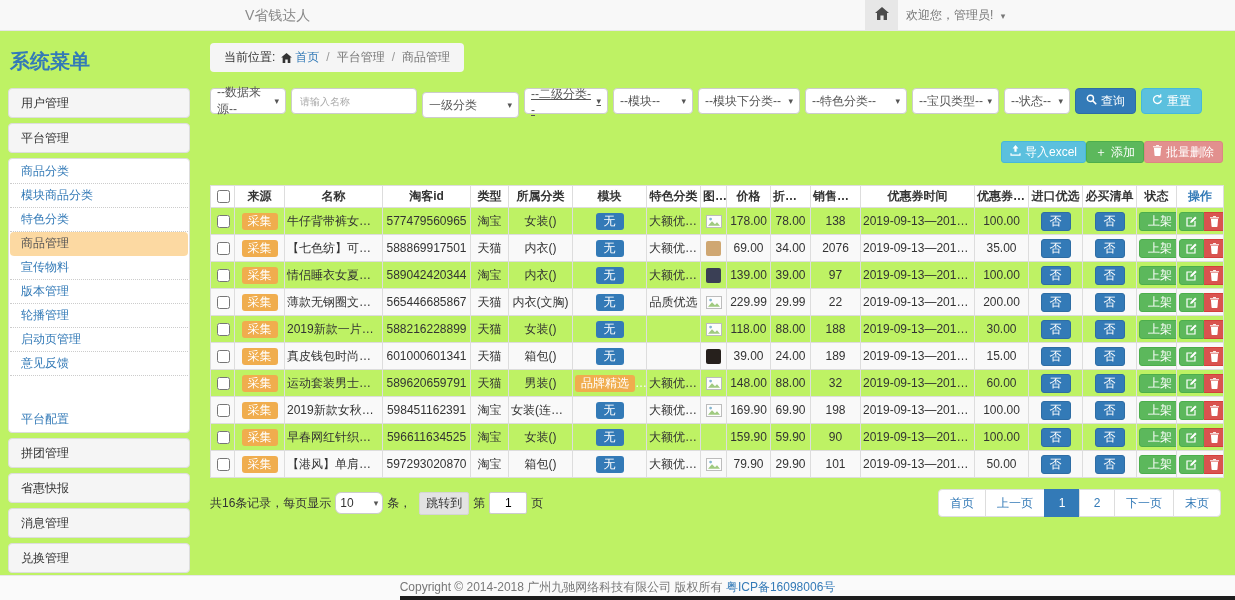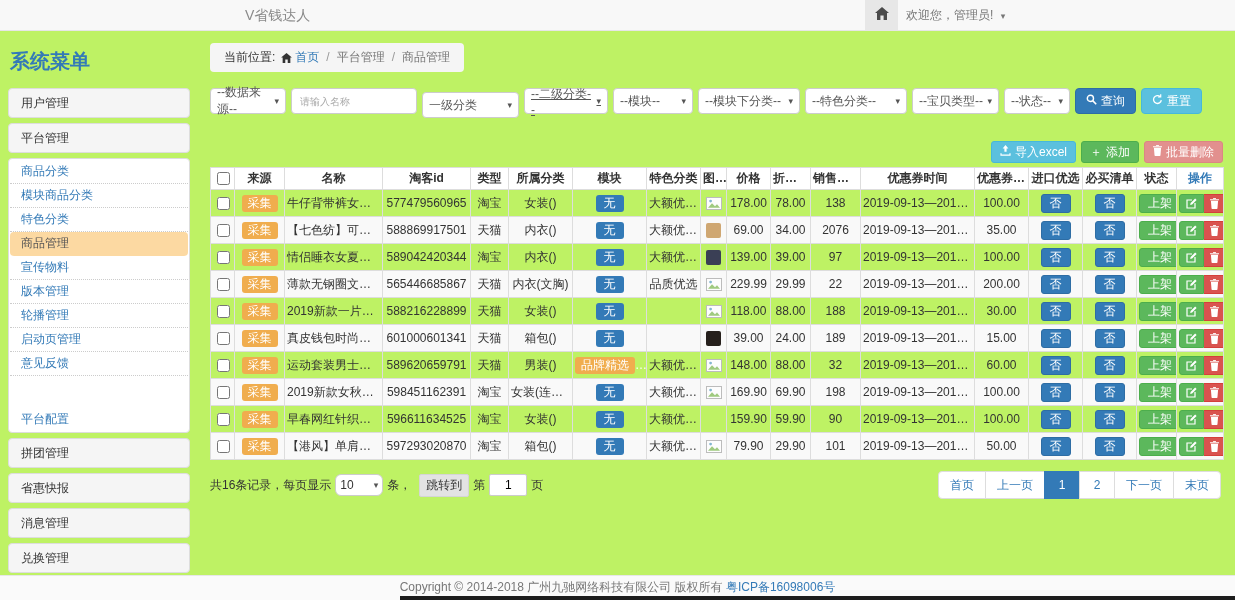--- a/index.html
+++ b/index.html
@@ -41,21 +41,21 @@
   .filter-row > :nth-child(4){width:70px;text-decoration:underline;}
   .filter-row > :nth-child(5){width:66px;}
   .filter-row > :nth-child(6){width:88px;}
   .filter-row > :nth-child(7){width:88px;}
   .filter-row > :nth-child(8){width:73px;}
   .filter-row > :nth-child(9){width:52px;}
   .fbtn{height:26px;border-radius:4px;color:#fff;border:1px solid transparent;display:inline-flex;align-items:center;gap:4px;padding:0 10px;font-size:12px;cursor:pointer;}
   .btn-query{background:#337ab7;border-color:#2e6da4;}
   .btn-reset{background:#5bc0de;border-color:#46b8da;}
 
-  .toolbar{display:flex;justify-content:flex-end;gap:5px;margin-top:23px;margin-bottom:4px;}
+  .toolbar{display:flex;justify-content:flex-end;margin-top:23px;margin-bottom:22px;}
   .tbtn{height:22px;border-radius:3px;color:#fff;display:inline-flex;align-items:center;gap:4px;padding:0 8px;font-size:12px;cursor:pointer;border:1px solid transparent;}
   .btn-import{background:#5bc0de;border-color:#46b8da;}
   .btn-add{background:#5cb85c;border-color:#4cae4c;}
   .btn-del{background:#e2908e;border-color:#dc8683;}
 
   table.goods{width:1013px;border-collapse:collapse;table-layout:fixed;}
   .goods th,.goods td{border:1px solid #ddd;text-align:center;padding:0 2px;height:26px;font-size:12px;overflow:hidden;white-space:nowrap;text-overflow:ellipsis;}
   .goods thead th{height:21px;font-weight:bold;color:#333;background:#fff;}
   .goods thead th.op-head{color:#337ab7;}
   .goods tbody tr:nth-child(even){background:#f9f9f9;}

